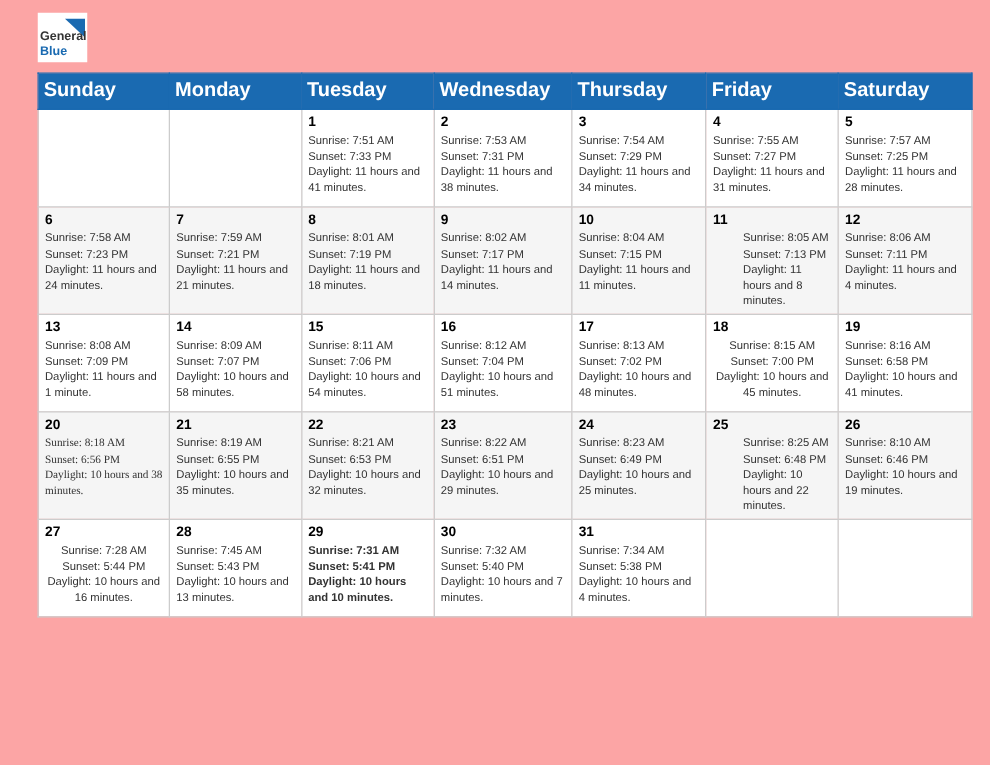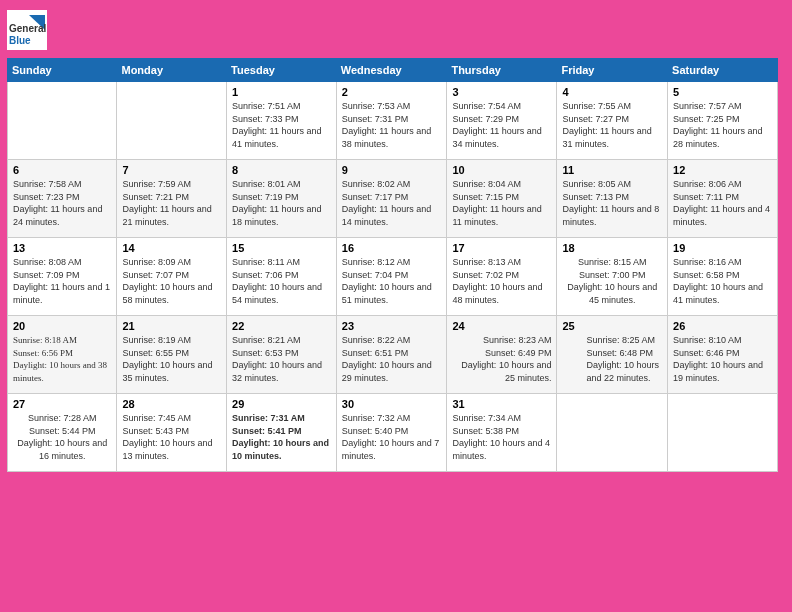--- a/index.html
+++ b/index.html
@@ -6,22 +6,22 @@
     body {
       font-family: Arial, sans-serif;
       background: #fff;
       width: 792px;
       height: 612px;
       overflow: hidden;
     }
     .page {
       width: 792px;
       height: 612px;
-      background: #ec4899;
-      padding: 10px 14px 10px 7px;
+      background: #fca5a5;
+      padding: 10px 14px 10px 30px;
     }
     .header {
       display: flex;
       justify-content: space-between;
       align-items: flex-start;
       margin-bottom: 8px;
     }
     .logo {
       display: flex;
       align-items: center;
@@ -42,21 +42,21 @@
     .calendar {
       width: 100%;
       border-collapse: collapse;
       font-size: 9.5px;
     }
     .calendar th {
       background: #1a6ab1;
       color: #fff;
       padding: 5px 4px;
       text-align: left;
-      font-size: 11px;
+      font-size: 16px;
       font-weight: bold;
       border: 1px solid #1a6ab1;
     }
     .calendar td {
       border: 1px solid #ccc;
       padding: 4px 5px;
       vertical-align: top;
       height: 78px;
       width: 113px;
       background: #fff;
@@ -174,21 +174,21 @@
 Daylight: 11 hours and 14 minutes.</div>
           </td>
           <td>
             <span class="day-num">10</span>
             <div class="day-info" style="white-space: pre-line;">Sunrise: 8:04 AM
 Sunset: 7:15 PM
 Daylight: 11 hours and 11 minutes.</div>
           </td>
           <td>
             <span class="day-num">11</span>
-            <div class="day-info" style="white-space: pre-line;">Sunrise: 8:05 AM
+            <div class="day-info" style="white-space: pre-line; margin-left: 24px;">Sunrise: 8:05 AM
 Sunset: 7:13 PM
 Daylight: 11 hours and 8 minutes.</div>
           </td>
           <td>
             <span class="day-num">12</span>
             <div class="day-info" style="white-space: pre-line;">Sunrise: 8:06 AM
 Sunset: 7:11 PM
 Daylight: 11 hours and 4 minutes.</div>
           </td>
         </tr>
@@ -256,21 +256,21 @@
 Daylight: 10 hours and 32 minutes.</div>
           </td>
           <td>
             <span class="day-num">23</span>
             <div class="day-info" style="white-space: pre-line;">Sunrise: 8:22 AM
 Sunset: 6:51 PM
 Daylight: 10 hours and 29 minutes.</div>
           </td>
           <td>
             <span class="day-num">24</span>
-            <div class="day-info" style="white-space: pre-line; text-align: right;">Sunrise: 8:23 AM
+            <div class="day-info" style="white-space: pre-line;">Sunrise: 8:23 AM
 Sunset: 6:49 PM
 Daylight: 10 hours and 25 minutes.</div>
           </td>
           <td>
             <span class="day-num">25</span>
             <div class="day-info" style="white-space: pre-line; margin-left: 24px;">Sunrise: 8:25 AM
 Sunset: 6:48 PM
 Daylight: 10 hours and 22 minutes.</div>
           </td>
           <td>

